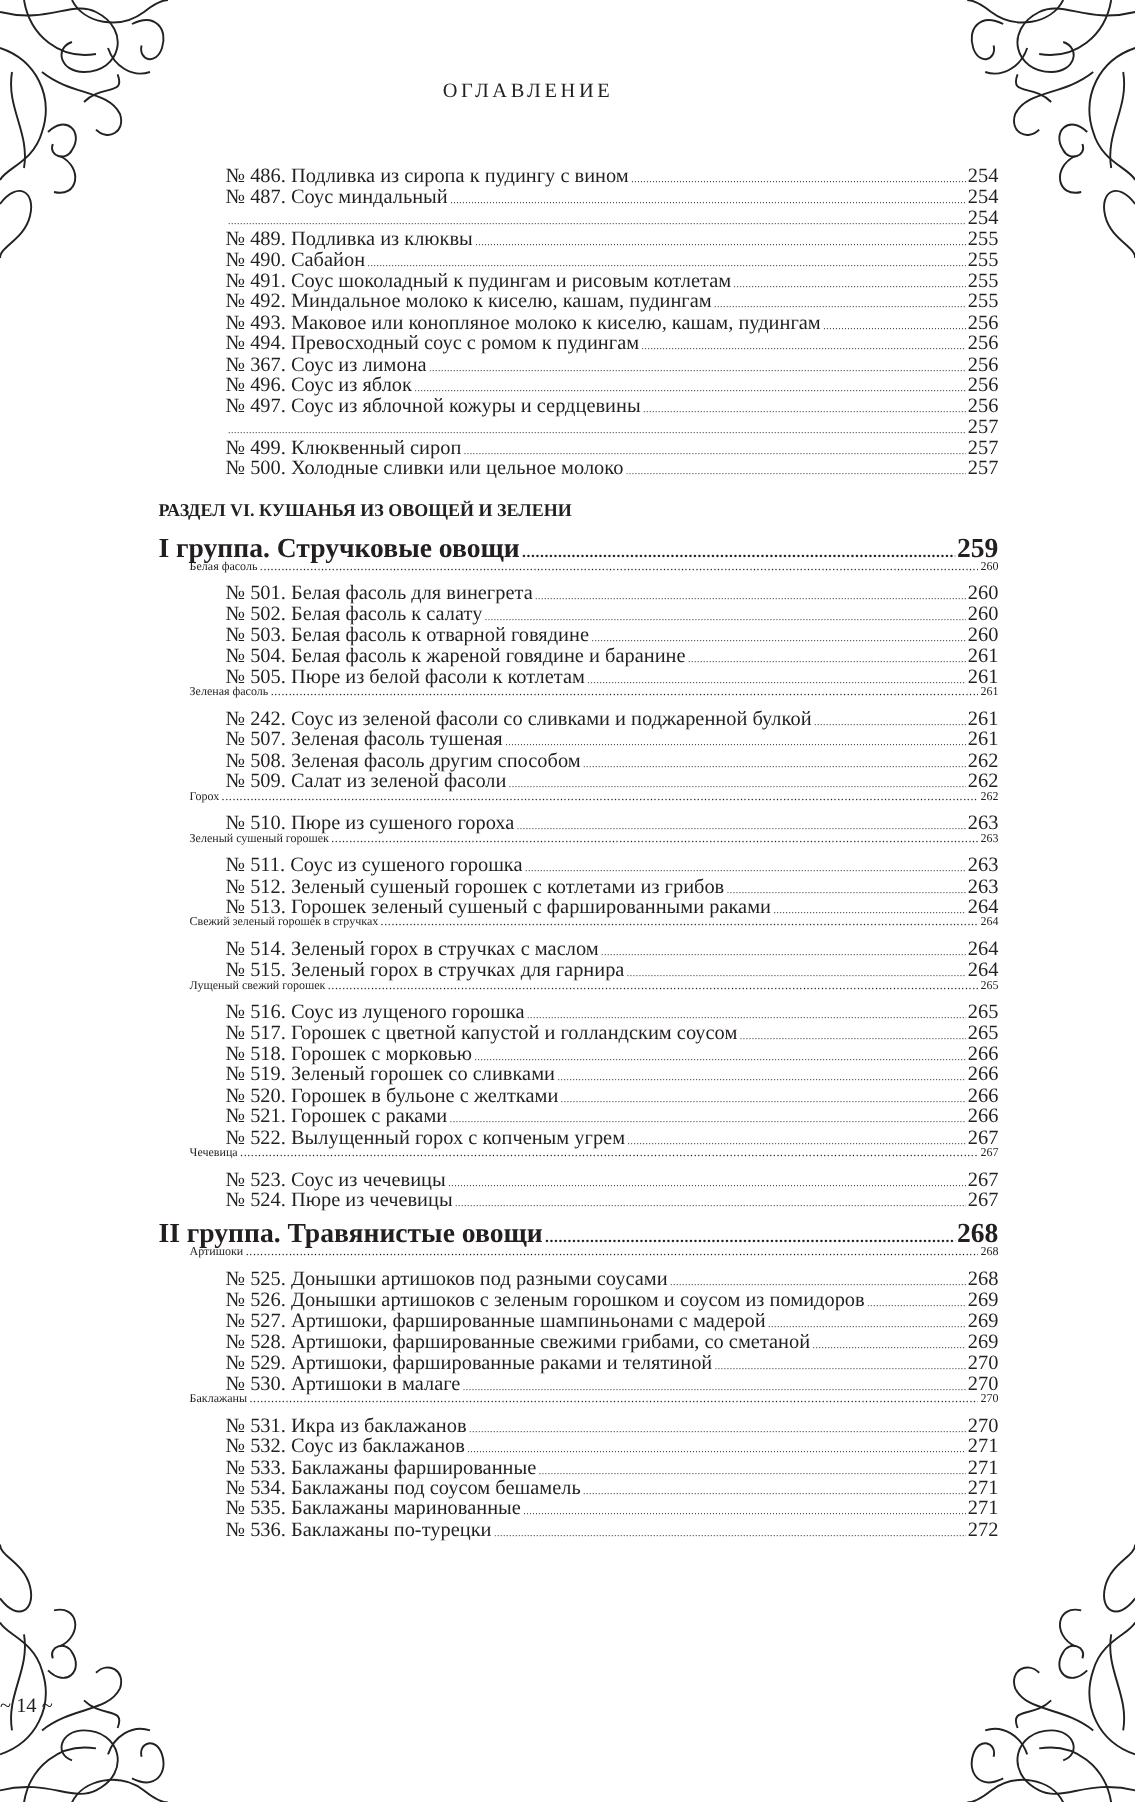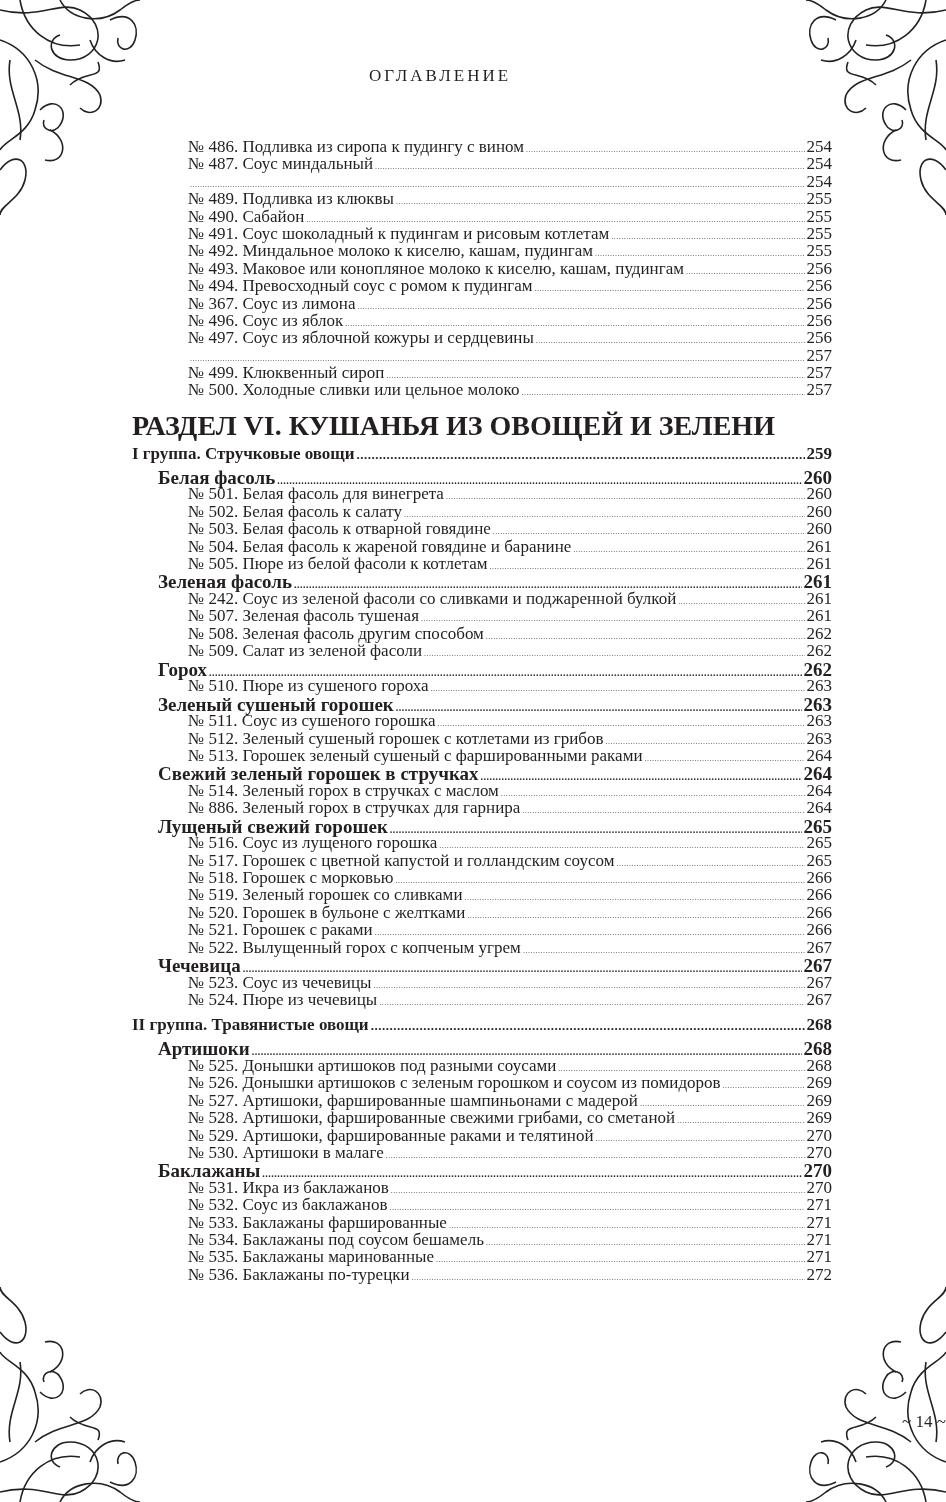--- a/index.html
+++ b/index.html
@@ -14,27 +14,27 @@
   .header { position:absolute; top:66px; left:0; width:880px; text-align:center;
             font-size:17px; letter-spacing:3px; }
   .toc { position:absolute; left:132px; width:700px; top:137px; }
   .row { display:flex; align-items:baseline; white-space:nowrap; }
   .row .t { flex:0 0 auto; }
   .row .d { flex:1 1 auto; overflow:hidden; margin:0 2px; }
   .row .d::after { content:"................................................................................................................................................................................................................................................................................................................................................................................................................"; letter-spacing:0.5px; }
   .row .p { flex:0 0 auto; }
   .item { font-size:17px; height:17.4px; padding-left:56px; }
   .item .d::after { font-size:8px; }
-  .sub { font-size:19px; font-weight:bold; height:17.6px; padding-left:26px; }
+  .sub { font-size:10px; font-weight:normal; height:17.6px; padding-left:26px; }
   .sub .d::after { font-size:10px; }
-  .grp { font-size:17px; font-weight:bold; height:23px; }
+  .grp { font-size:23px; font-weight:bold; height:23px; }
   .grp .d::after { font-size:13px; }
-  .sec { font-size:28px; font-weight:bold; line-height:28px; }
+  .sec { font-size:15px; font-weight:bold; line-height:28px; }
   .sec .d::after { font-size:16px; }
-  .footer { position:absolute; top:1412px; left:0; width:946px; text-align:right; font-size:17px; }
+  .footer { position:absolute; top:1412px; left:0; width:946px; text-align:left; font-size:17px; }
 </style>
 </head>
 <body>
 
 <div class="orn orn-tl">
   <svg viewBox="0 0 230 230" fill="none" stroke="#222" stroke-width="1.6">
     <path d="M0 10 C40 20 60 0 80 10 C110 25 100 60 70 60 C50 60 45 40 60 35"></path>
     <path d="M0 40 C30 50 45 80 35 110 C28 135 5 140 0 150"></path>
     <path d="M20 0 C25 30 50 50 80 45"></path>
     <path d="M60 0 C70 20 100 25 120 10 C130 2 135 0 140 0"></path>
@@ -270,21 +270,21 @@
       <span class="t">Свежий зеленый горошек в стручках</span>
       <span class="d"></span>
       <span class="p">264</span>
     </div>
     <div class="row item">
       <span class="t">№ 514. Зеленый горох в стручках с маслом</span>
       <span class="d"></span>
       <span class="p">264</span>
     </div>
     <div class="row item">
-      <span class="t">№ 886. Зеленый горох в стручках для гарнира</span>
+      <span class="t">№ 515. Зеленый горох в стручках для гарнира</span>
       <span class="d"></span>
       <span class="p">264</span>
     </div>
     <div class="row sub">
       <span class="t">Лущеный свежий горошек</span>
       <span class="d"></span>
       <span class="p">265</span>
     </div>
     <div class="row item">
       <span class="t">№ 516. Соус из лущеного горошка</span>

